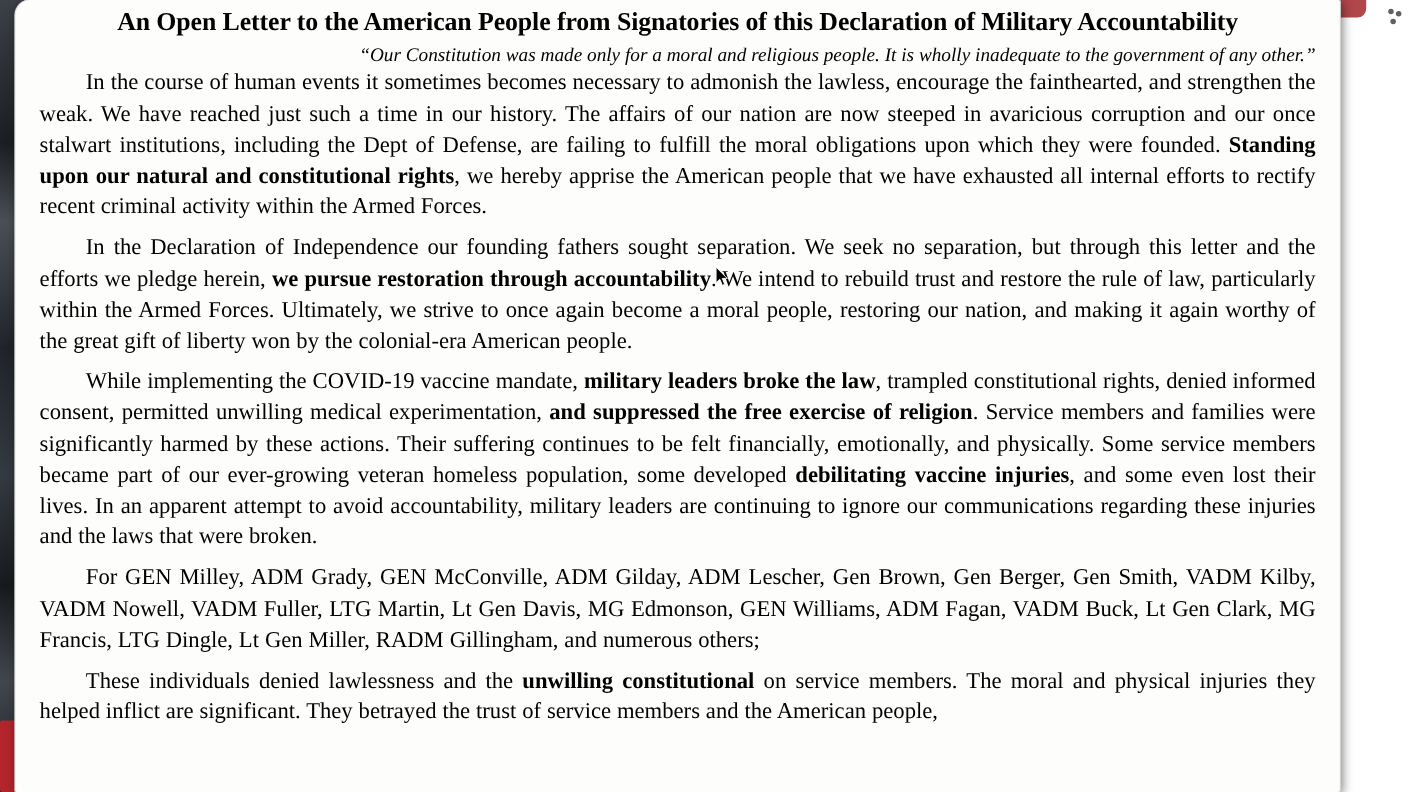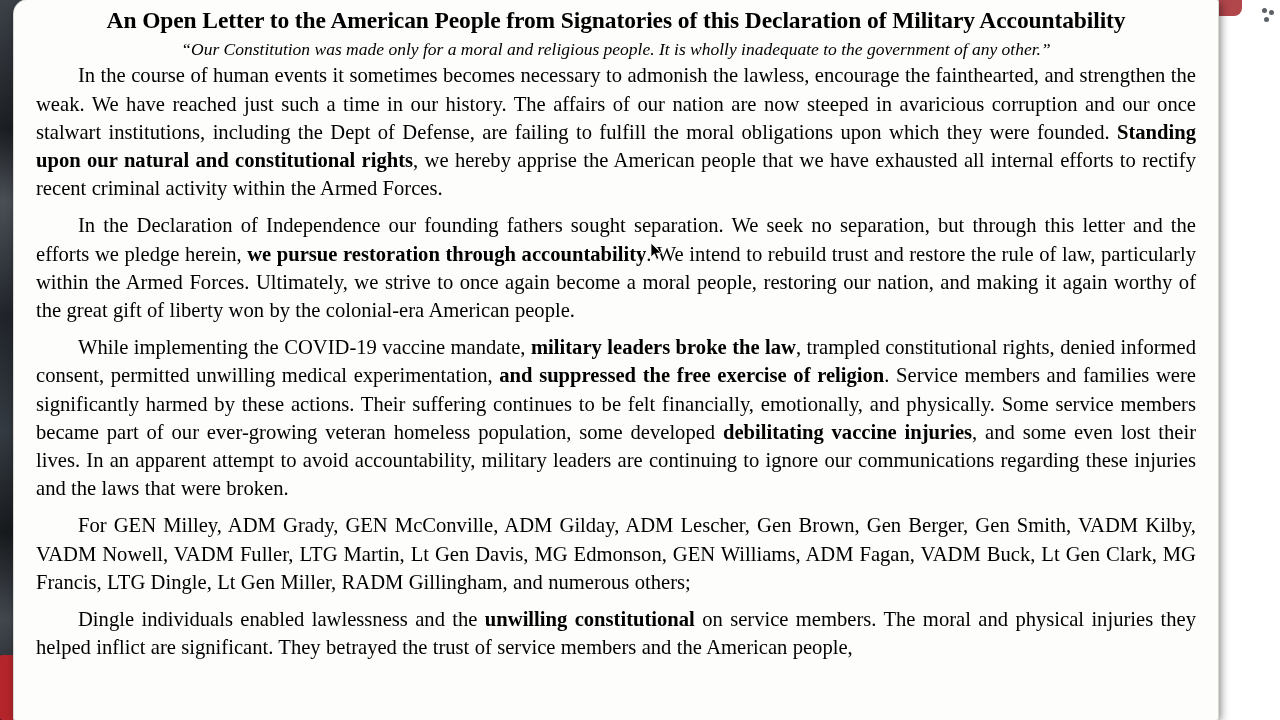--- a/index.html
+++ b/index.html
@@ -105,21 +105,21 @@
   h1.doc-title {
     font-size: 23.5px;
     line-height: 1.12;
     font-weight: bold;
     text-align: center;
     margin: 3px 0 6px 0;
     letter-spacing: -0.1px;
     color: #000;
   }
   .quote {
-    text-align: center;
+    text-align: right;
     font-style: italic;
     font-size: 17.5px;
     margin: 0 0 1px 0;
     line-height: 1.2;
     color: #000;
   }
   .quote-attr {
     text-align: center;
     font-size: 17.5px;
     margin: 0 0 10px 0;
@@ -169,21 +169,21 @@
 
       <h1 class="doc-title">An Open Letter to the American People from Signatories of this Declaration of Military Accountability</h1>
 
       <div class="quote">“Our Constitution was made only for a moral and religious people.  It is wholly inadequate to the government of any other.”</div>
 
       <div id="paragraphs">
           <p class="body-par"><span>In the course of human events it sometimes becomes necessary to admonish the lawless, encourage the fainthearted, and strengthen the weak. We have reached just such a time in our history. The affairs of our nation are now steeped in avaricious corruption and our once stalwart institutions, including the Dept of Defense, are failing to fulfill the moral obligations upon which they were founded. </span><b>Standing upon our natural and constitutional rights</b><span>, we hereby apprise the American people that we have exhausted all internal efforts to rectify recent criminal activity within the Armed Forces.</span></p>
           <p class="body-par"><span>In the Declaration of Independence our founding fathers sought separation. We seek no separation, but through this letter and the efforts we pledge herein, </span><b>we pursue restoration through accountability</b><span>. We intend to rebuild trust and restore the rule of law, particularly within the Armed Forces. Ultimately, we strive to once again become a moral people, restoring our nation, and making it again worthy of the great gift of liberty won by the colonial-era American people.</span></p>
           <p class="body-par"><span>While implementing the COVID-19 vaccine mandate, </span><b>military leaders broke the law</b><span>, trampled constitutional rights, denied informed consent, permitted unwilling medical experimentation, </span><b>and suppressed the free exercise of religion</b><span>. Service members and families were significantly harmed by these actions. Their suffering continues to be felt financially, emotionally, and physically. Some service members became part of our ever-growing veteran homeless population, some developed </span><b>debilitating vaccine injuries</b><span>, and some even lost their lives. In an apparent attempt to avoid accountability, military leaders are continuing to ignore our communications regarding these injuries and the laws that were broken.</span></p>
           <p class="body-par"><span>For GEN Milley, ADM Grady, GEN McConville, ADM Gilday, ADM Lescher, Gen Brown, Gen Berger, Gen Smith, VADM Kilby, VADM Nowell, VADM Fuller, LTG Martin, Lt Gen Davis, MG Edmonson, GEN Williams, ADM Fagan, VADM Buck, Lt Gen Clark, MG Francis, LTG Dingle, Lt Gen Miller, RADM Gillingham, and numerous others;</span></p>
-          <p class="body-par"><span>Dingle individuals enabled lawlessness and the </span><b>unwilling constitutional</b><span> on service members. The moral and physical injuries they helped inflict are significant. They betrayed the trust of service members and the American people,</span></p>
+          <p class="body-par"><span>These individuals denied lawlessness and the </span><b>unwilling constitutional</b><span> on service members. The moral and physical injuries they helped inflict are significant. They betrayed the trust of service members and the American people,</span></p>
         </div>
 
     </div>
   </div>
 
   <div class="cursor">
     <svg width="12" height="18" viewBox="0 0 12 18">
       <path d="M0 0 L0 14 L3.4 10.8 L5.7 16.4 L7.8 15.4 L5.6 10.1 L10.2 10.1 Z" fill="#000" stroke="#fff" stroke-width="0.8"></path>
     </svg>
   </div>

